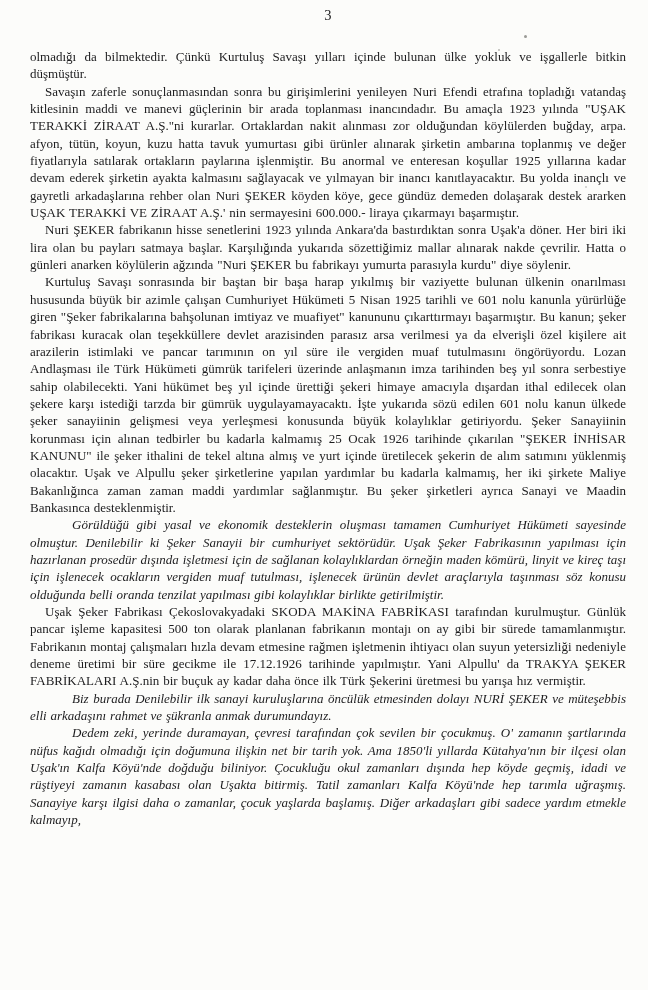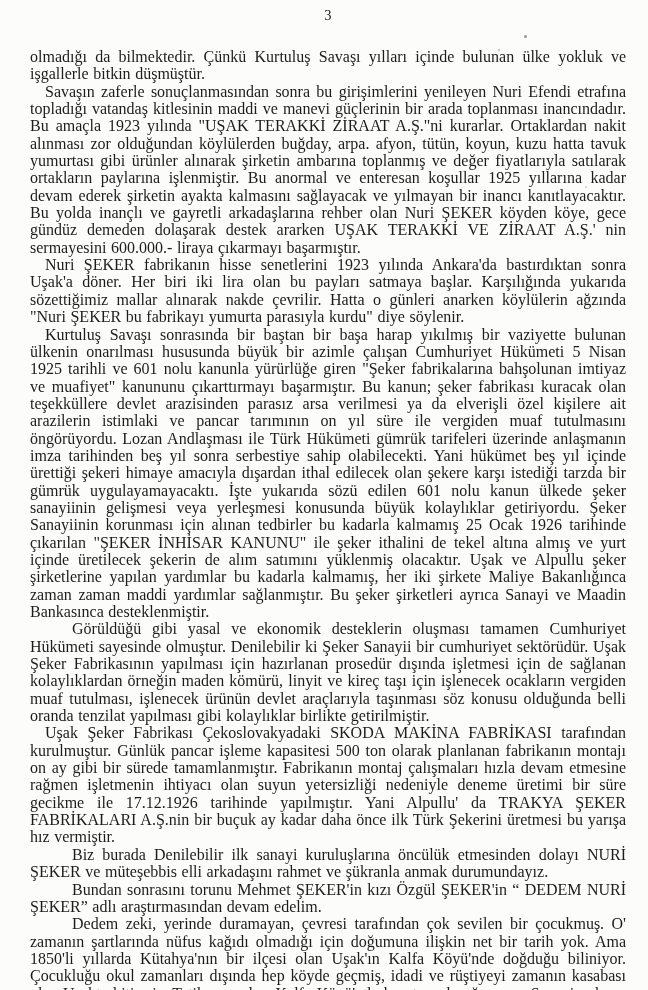--- a/index.html
+++ b/index.html
@@ -22,27 +22,27 @@
   .page-number {
     text-align: center;
     font-size: 14.5px;
     line-height: 18px;
     margin: 0 0 24px 0;
     letter-spacing: 0.5px;
   }
   .body-text p {
     margin: 0;
     text-align: justify;
-    font-size: 16px;
+    font-size: 13px;
     line-height: 17.35px;
     word-spacing: 0.6px;
   }
   .indent-none   { text-indent: 0; }
   .indent-small  { text-indent: 15px; }
-  .indent-large  { text-indent: 42px; }
+  .indent-large  { text-indent: 42px; font-style: italic; }
   .speck {
     position: absolute;
     background: #9a9a96;
     border-radius: 50%;
   }
   .speck-1 { left: 524px; top: 35px;  width: 3px; height: 3px; }
   .speck-2 { left: 498px; top: 49px;  width: 2px; height: 2px; opacity: .7; }
   .speck-3 { left: 585px; top: 186px; width: 2px; height: 2px; opacity: .5; }
 </style>
 </head>
@@ -56,16 +56,15 @@
   <div class="page-number">3</div>
 
   <div class="body-text">
     <p class="indent-none">olmadığı da bilmektedir. Çünkü Kurtuluş Savaşı yılları içinde bulunan ülke yokluk ve işgallerle bitkin düşmüştür.</p>
     <p class="indent-small">Savaşın zaferle sonuçlanmasından sonra bu girişimlerini yenileyen Nuri Efendi etrafına topladığı vatandaş kitlesinin maddi ve manevi güçlerinin bir arada toplanması inancındadır. Bu amaçla 1923 yılında "UŞAK TERAKKİ ZİRAAT A.Ş."ni kurarlar. Ortaklardan nakit alınması zor olduğundan köylülerden buğday, arpa. afyon, tütün, koyun, kuzu hatta tavuk yumurtası gibi ürünler alınarak şirketin ambarına toplanmış ve değer fiyatlarıyla satılarak ortakların paylarına işlenmiştir. Bu anormal ve enteresan koşullar 1925 yıllarına kadar devam ederek şirketin ayakta kalmasını sağlayacak ve yılmayan bir inancı kanıtlayacaktır. Bu yolda inançlı ve gayretli arkadaşlarına rehber olan Nuri ŞEKER köyden köye, gece gündüz demeden dolaşarak destek ararken UŞAK TERAKKİ VE ZİRAAT A.Ş.' nin sermayesini 600.000.- liraya çıkarmayı başarmıştır.</p>
     <p class="indent-small">Nuri ŞEKER fabrikanın hisse senetlerini 1923 yılında Ankara'da bastırdıktan sonra Uşak'a döner. Her biri iki lira olan bu payları satmaya başlar. Karşılığında yukarıda sözettiğimiz mallar alınarak nakde çevrilir. Hatta o günleri anarken köylülerin ağzında "Nuri ŞEKER bu fabrikayı yumurta parasıyla kurdu" diye söylenir.</p>
     <p class="indent-small">Kurtuluş Savaşı sonrasında bir baştan bir başa harap yıkılmış bir vaziyette bulunan ülkenin onarılması hususunda büyük bir azimle çalışan Cumhuriyet Hükümeti 5 Nisan 1925 tarihli ve 601 nolu kanunla yürürlüğe giren "Şeker fabrikalarına bahşolunan imtiyaz ve muafiyet" kanununu çıkarttırmayı başarmıştır. Bu kanun; şeker fabrikası kuracak olan teşekküllere devlet arazisinden parasız arsa verilmesi ya da elverişli özel kişilere ait arazilerin istimlaki ve pancar tarımının on yıl süre ile vergiden muaf tutulmasını öngörüyordu. Lozan Andlaşması ile Türk Hükümeti gümrük tarifeleri üzerinde anlaşmanın imza tarihinden beş yıl sonra serbestiye sahip olabilecekti. Yani hükümet beş yıl içinde ürettiği şekeri himaye amacıyla dışardan ithal edilecek olan şekere karşı istediği tarzda bir gümrük uygulayamayacaktı. İşte yukarıda sözü edilen 601 nolu kanun ülkede şeker sanayiinin gelişmesi veya yerleşmesi konusunda büyük kolaylıklar getiriyordu. Şeker Sanayiinin korunması için alınan tedbirler bu kadarla kalmamış 25 Ocak 1926 tarihinde çıkarılan "ŞEKER İNHİSAR KANUNU" ile şeker ithalini de tekel altına almış ve yurt içinde üretilecek şekerin de alım satımını yüklenmiş olacaktır. Uşak ve Alpullu şeker şirketlerine yapılan yardımlar bu kadarla kalmamış, her iki şirkete Maliye Bakanlığınca zaman zaman maddi yardımlar sağlanmıştır. Bu şeker şirketleri ayrıca Sanayi ve Maadin Bankasınca desteklenmiştir.</p>
     <p class="indent-large">Görüldüğü gibi yasal ve ekonomik desteklerin oluşması tamamen Cumhuriyet Hükümeti sayesinde olmuştur. Denilebilir ki Şeker Sanayii bir cumhuriyet sektörüdür. Uşak Şeker Fabrikasının yapılması için hazırlanan prosedür dışında işletmesi için de sağlanan kolaylıklardan örneğin maden kömürü, linyit ve kireç taşı için işlenecek ocakların vergiden muaf tutulması, işlenecek ürünün devlet araçlarıyla taşınması söz konusu olduğunda belli oranda tenzilat yapılması gibi kolaylıklar birlikte getirilmiştir.</p>
     <p class="indent-small">Uşak Şeker Fabrikası Çekoslovakyadaki SKODA MAKİNA FABRİKASI tarafından kurulmuştur. Günlük pancar işleme kapasitesi 500 ton olarak planlanan fabrikanın montajı on ay gibi bir sürede tamamlanmıştır. Fabrikanın montaj çalışmaları hızla devam etmesine rağmen işletmenin ihtiyacı olan suyun yetersizliği nedeniyle deneme üretimi bir süre gecikme ile 17.12.1926 tarihinde yapılmıştır. Yani Alpullu' da TRAKYA ŞEKER FABRİKALARI A.Ş.nin bir buçuk ay kadar daha önce ilk Türk Şekerini üretmesi bu yarışa hız vermiştir.</p>
     <p class="indent-large">Biz burada Denilebilir ilk sanayi kuruluşlarına öncülük etmesinden dolayı NURİ ŞEKER ve müteşebbis elli arkadaşını rahmet ve şükranla anmak durumundayız.</p>
-    <p class="indent-large">Bundan sonrasını torunu Mehmet ŞEKER'in kızı Özgül ŞEKER'in “ DEDEM NURİ ŞEKER” adlı araştırmasından devam edelim.</p>
     <p class="indent-large">Dedem zeki, yerinde duramayan, çevresi tarafından çok sevilen bir çocukmuş. O' zamanın şartlarında nüfus kağıdı olmadığı için doğumuna ilişkin net bir tarih yok. Ama 1850'li yıllarda Kütahya'nın bir ilçesi olan Uşak'ın Kalfa Köyü'nde doğduğu biliniyor. Çocukluğu okul zamanları dışında hep köyde geçmiş, idadi ve rüştiyeyi zamanın kasabası olan Uşakta bitirmiş. Tatil zamanları Kalfa Köyü'nde hep tarımla uğraşmış. Sanayiye karşı ilgisi daha o zamanlar, çocuk yaşlarda başlamış. Diğer arkadaşları gibi sadece yardım etmekle kalmayıp,</p>
   </div>
 </div>
 
 </body></html>

